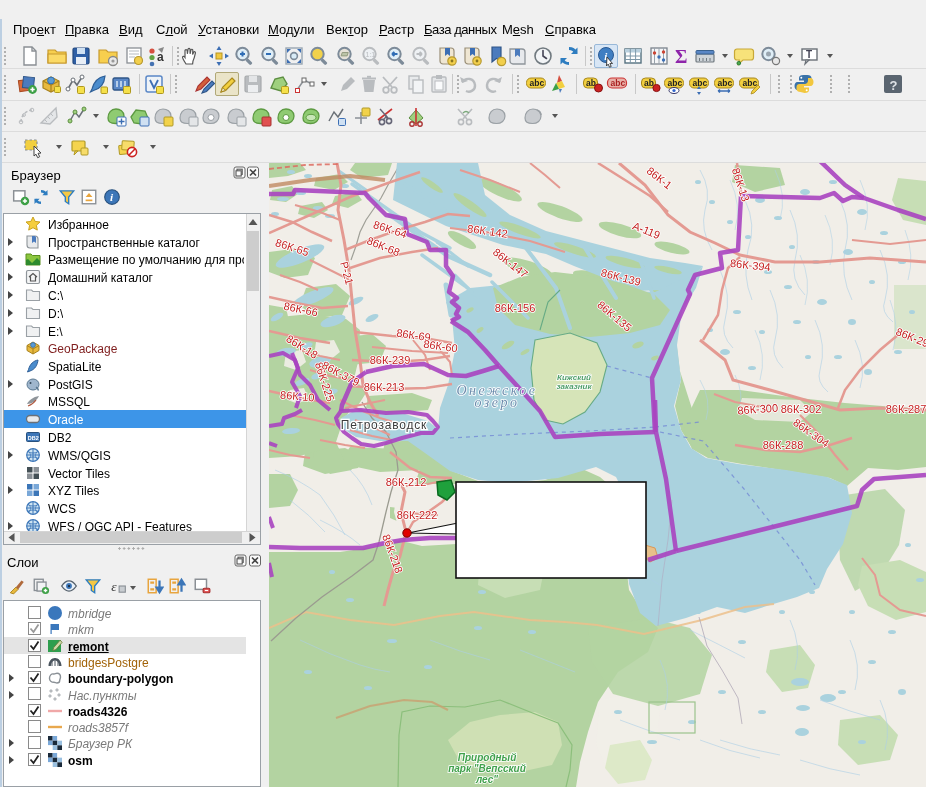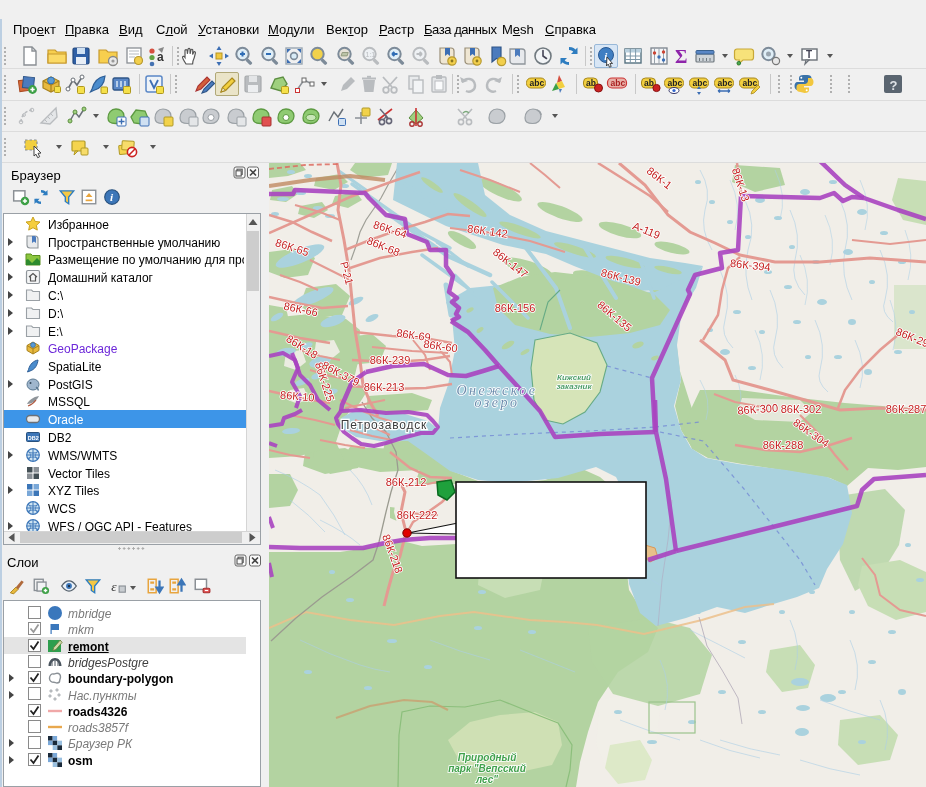--- a/index.html
+++ b/index.html
@@ -672,21 +672,21 @@
       <div class="tree" style="left:3px;top:50px;width:258px;height:332px"></div>
       <div style="position:absolute;left:25px;top:53px;width:16px;height:16px"><svg width="16" height="16" viewBox="0 0 16 16">
           <path d="M8 1l2.1 4.4 4.9.6-3.6 3.3.9 4.8L8 11.7l-4.3 2.4.9-4.8L1 6l4.9-.6z" fill="#f5ce3e" stroke="#caa21e" stroke-width="1"></path>
         </svg></div>
       <div class="trow" style="left:48px;top:55px;color:#000;max-width:196px;overflow:hidden">Избранное</div>
       <div class="arr" style="left:8px;top:75px"></div>
       <div style="position:absolute;left:25px;top:71px;width:16px;height:16px"><svg width="16" height="16" viewBox="0 0 16 16">
           <path d="M2 2h8a3 3 0 013 3v9H5a3 3 0 01-3-3z" fill="#e8eaec" stroke="#8f959a" stroke-width="1.1"></path>
           <path d="M7 2v7l2-1.6L11 9V3.5A1.5 1.5 0 009.5 2z" fill="#4b7bbd"></path>
         </svg></div>
-      <div class="trow" style="left:48px;top:73px;color:#000;max-width:196px;overflow:hidden">Пространственные умолчанию</div>
+      <div class="trow" style="left:48px;top:73px;color:#000;max-width:196px;overflow:hidden">Пространственные каталог</div>
       <div class="arr" style="left:8px;top:92px"></div>
       <div style="position:absolute;left:25px;top:88px;width:16px;height:16px"><svg width="16" height="16" viewBox="0 0 16 16">
           <path d="M1 3h5l1.5 1.5H15V14H1z" fill="#8cc63f" stroke="#5a8f1e" stroke-width="1"></path>
           <path d="M3 8l4 4 5-5 3 3v4H1V9z" fill="#2e8b2e"></path>
         </svg></div>
       <div class="trow" style="left:48px;top:90px;color:#000;max-width:196px;overflow:hidden">Размещение по умолчанию для про</div>
       <div class="arr" style="left:8px;top:110px"></div>
       <div style="position:absolute;left:25px;top:106px;width:16px;height:16px"><svg width="16" height="16" viewBox="0 0 16 16">
           <rect x="1.5" y="1.5" width="13" height="13" rx="1.5" fill="#f4f5f6" stroke="#8f959a" stroke-width="1.2"></rect>
           <path d="M4 8l4-3.5L12 8M5.5 7.5V12h5V7.5" fill="none" stroke="#555" stroke-width="1.2"></path>
@@ -705,21 +705,21 @@
       <div class="arr" style="left:8px;top:164px"></div>
       <div style="position:absolute;left:25px;top:160px;width:16px;height:16px"><svg width="16" height="16" viewBox="0 0 16 16">
           <path d="M1.5 3h5l1.5 1.5h6.5V13.5h-13z" fill="#f0f1f2" stroke="#9aa0a5" stroke-width="1.1"></path>
         </svg></div>
       <div class="trow" style="left:48px;top:162px;color:#000;max-width:196px;overflow:hidden">E:\</div>
       <div style="position:absolute;left:25px;top:177px;width:16px;height:16px"><svg width="16" height="16" viewBox="0 0 16 16">
           <path d="M2 5.5L8 2l6 3.5v5L8 14l-6-3.5z" fill="#e8b93e" stroke="#a8821e" stroke-width="1"></path>
           <path d="M2 5.5l6 3.5 6-3.5M8 9v5" fill="none" stroke="#a8821e" stroke-width="1"></path>
           <circle cx="8" cy="5" r="2.4" fill="#5a9bd4" stroke="#2f6db5" stroke-width="0.8"></circle>
         </svg></div>
-      <div class="trow" style="left:48px;top:179px;color:#6d28d9;max-width:196px;overflow:hidden">GeoPackage</div>
+      <div class="trow" style="left:48px;top:179px;color:#7f1d1d;max-width:196px;overflow:hidden">GeoPackage</div>
       <div style="position:absolute;left:25px;top:195px;width:16px;height:16px"><svg width="16" height="16" viewBox="0 0 16 16">
           <path d="M13 2C8.5 2.8 5 6 3.5 11.5l-1 2.5 2.5-1C10 11.5 12.5 7 13 2z" fill="#4b8ccd" stroke="#2f5f97" stroke-width="1"></path>
         </svg></div>
       <div class="trow" style="left:48px;top:197px;color:#000;max-width:196px;overflow:hidden">SpatiaLite</div>
       <div class="arr" style="left:8px;top:217px"></div>
       <div style="position:absolute;left:25px;top:213px;width:16px;height:16px"><svg width="16" height="16" viewBox="0 0 16 16">
           <ellipse cx="8" cy="8.5" rx="6" ry="5.5" fill="#9fb6cd" stroke="#5a7891" stroke-width="1"></ellipse>
           <circle cx="5.5" cy="7" r="1" fill="#33475a"></circle>
           <path d="M11 11c1.5 1 2.5 2.5 2 3.5" stroke="#5a7891" stroke-width="1.5" fill="none"></path>
         </svg></div>
@@ -738,21 +738,21 @@
           <rect x="1.5" y="3.5" width="13" height="9" rx="1" fill="#3c76b8" stroke="#28517e"></rect>
           <text x="2.8" y="10.5" font-size="5.5" font-weight="bold" fill="#fff" font-family="Liberation Sans">DB2</text>
         </svg></div>
       <div class="trow" style="left:48px;top:268px;color:#000;max-width:196px;overflow:hidden">DB2</div>
       <div class="arr" style="left:8px;top:288px"></div>
       <div style="position:absolute;left:25px;top:284px;width:16px;height:16px"><svg width="16" height="16" viewBox="0 0 16 16">
           <circle cx="8" cy="8" r="6.3" fill="#cfe4f2" stroke="#3c76b8" stroke-width="1.2"></circle>
           <path d="M8 1.7v12.6M1.7 8h12.6M3 4.5c3 2 7 2 10 0M3 11.5c3-2 7-2 10 0" fill="none" stroke="#3c76b8" stroke-width="1"></path>
           <path d="M4 5c2 2 2 5 0 7M12 5c-2 2-2 5 0 7" fill="none" stroke="#3c76b8" stroke-width="0.8"></path>
         </svg></div>
-      <div class="trow" style="left:48px;top:286px;color:#000;max-width:196px;overflow:hidden">WMS/WMTS</div>
+      <div class="trow" style="left:48px;top:286px;color:#000;max-width:196px;overflow:hidden">WMS/QGIS</div>
       <div style="position:absolute;left:25px;top:302px;width:16px;height:16px"><svg width="16" height="16" viewBox="0 0 16 16">
           <rect x="2" y="2" width="5.5" height="5.5" fill="#445056"></rect>
           <rect x="8.5" y="2" width="5.5" height="5.5" fill="#8a9096"></rect>
           <rect x="2" y="8.5" width="5.5" height="5.5" fill="#8a9096"></rect>
           <rect x="8.5" y="8.5" width="5.5" height="5.5" fill="#445056"></rect>
         </svg></div>
       <div class="trow" style="left:48px;top:304px;color:#000;max-width:196px;overflow:hidden">Vector Tiles</div>
       <div class="arr" style="left:8px;top:323px"></div>
       <div style="position:absolute;left:25px;top:319px;width:16px;height:16px"><svg width="16" height="16" viewBox="0 0 16 16">
           <rect x="2" y="2" width="5.5" height="5.5" fill="#3c76b8"></rect>
@@ -865,21 +865,21 @@
       <div style="position:absolute;left:47px;top:475px;width:16px;height:16px"><svg width="16" height="16" viewBox="0 0 16 16">
           <rect x="1" y="2" width="13" height="12" fill="#2e9e4e"></rect>
           <path d="M13.5 1.5l-7 8-1 3.5 3.4-1.2 7-8z" fill="#cfd8a8" stroke="#6a7a3a" stroke-width="0.9" transform="scale(0.9) translate(1 1)"></path>
         </svg></div>
       <div class="trow" style="left:68px;top:477px;font-weight:bold;text-decoration:underline;color:#000">remont</div>
       <div class="cb" style="left:28px;top:492px"></div>
       <div style="position:absolute;left:47px;top:491px;width:16px;height:16px"><svg width="16" height="16" viewBox="0 0 16 16">
           <path d="M1.5 12c0-4.5 3-8 6.5-8s6.5 3.5 6.5 8h-2.4c0-3.2-1.9-5.6-4.1-5.6S3.9 8.8 3.9 12z" fill="#4a545e"></path>
           <path d="M8 4v8M5 5.5V12M11 5.5V12" stroke="#4a545e" stroke-width="1"></path>
         </svg></div>
-      <div class="trow" style="left:68px;top:493px;font-style:italic;color:#404040">bridgesPostgre</div>
+      <div class="trow" style="left:68px;top:493px;color:#a16207">bridgesPostgre</div>
       <div class="arr" style="left:9px;top:511px"></div>
       <div class="cb" style="left:28px;top:508px"></div>
       <svg width="13" height="13" style="position:absolute;left:28px;top:508px">
         <path d="M2.5 6.5l3 3.5 5-7.5" fill="none" stroke="#222" stroke-width="1.8"></path>
       </svg>
       <div style="position:absolute;left:47px;top:507px;width:16px;height:16px"><svg width="16" height="16" viewBox="0 0 16 16">
           <path d="M2.5 8c0-2.5 2-4.5 4-4 1.5.4 2-.8 3.5-.8 2.2 0 3.5 1.8 3.5 3.8 0 1.5-.8 2.4-.8 3.5 0 1.2-1.2 2.5-2.8 2.5-1.2 0-1.6-.7-3-.7-2.5 0-4.4-1.8-4.4-3.8z" fill="none" stroke="#8a9096" stroke-width="1.4"></path>
         </svg></div>
       <div class="trow" style="left:68px;top:509px;font-weight:bold;color:#000">boundary-polygon</div>
       <div class="arr" style="left:9px;top:528px"></div>

